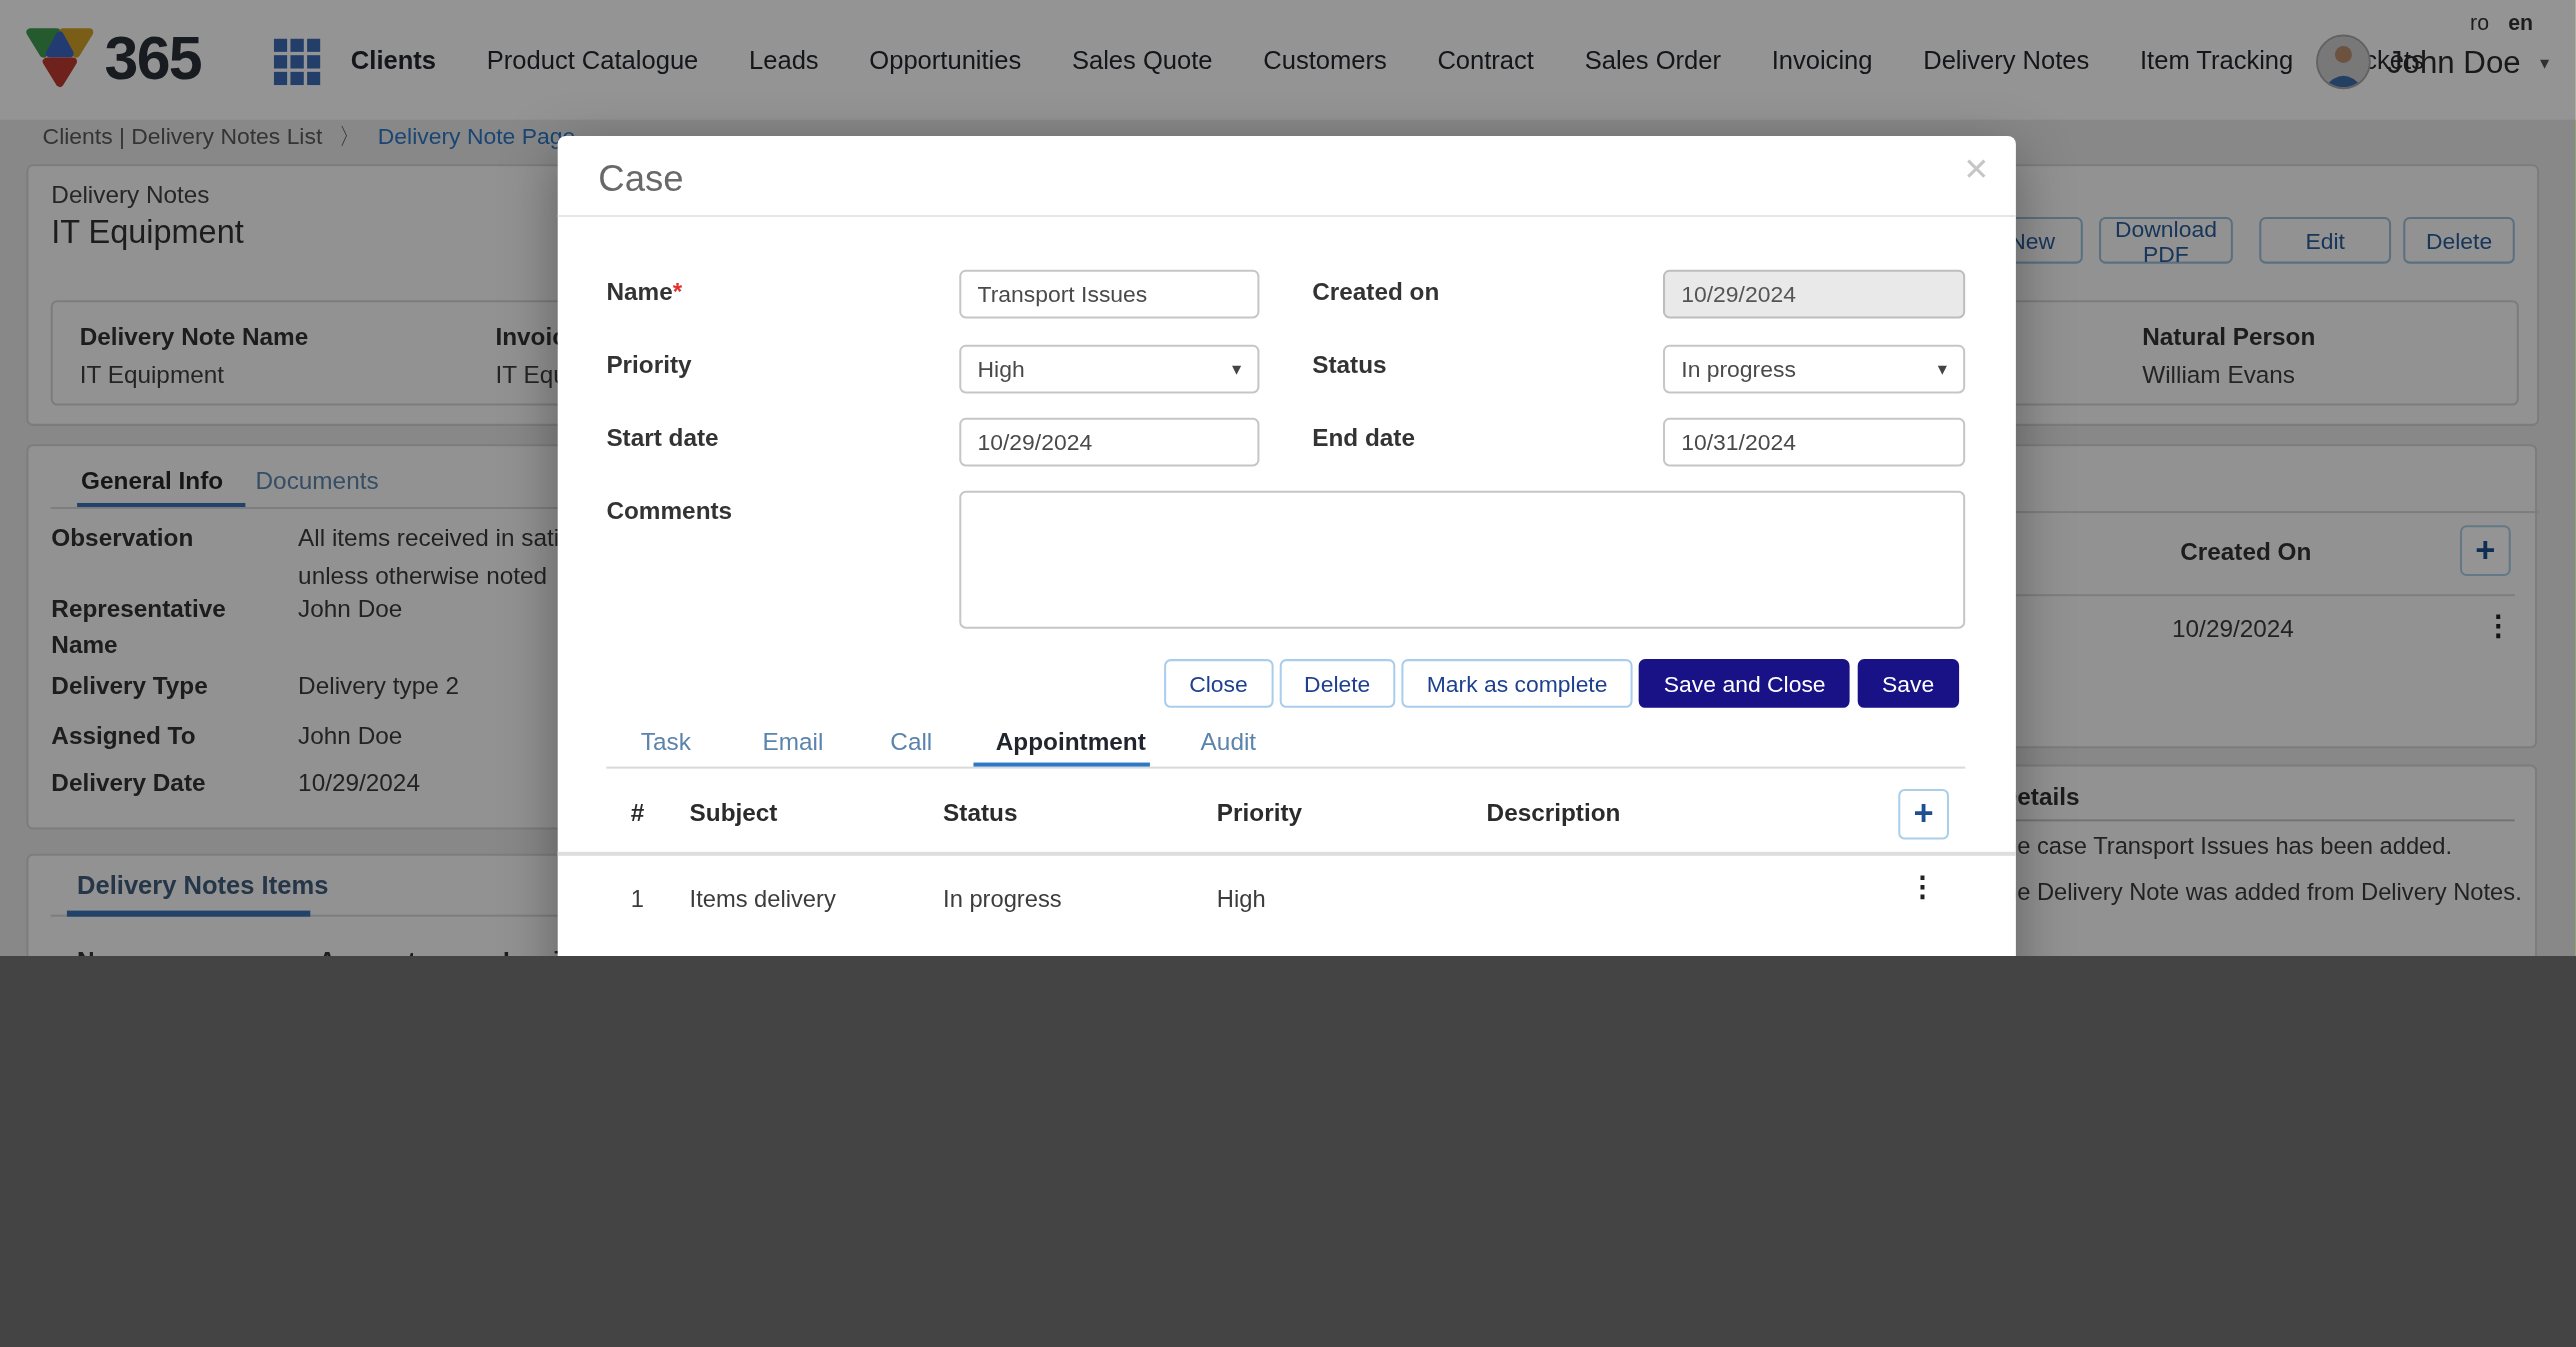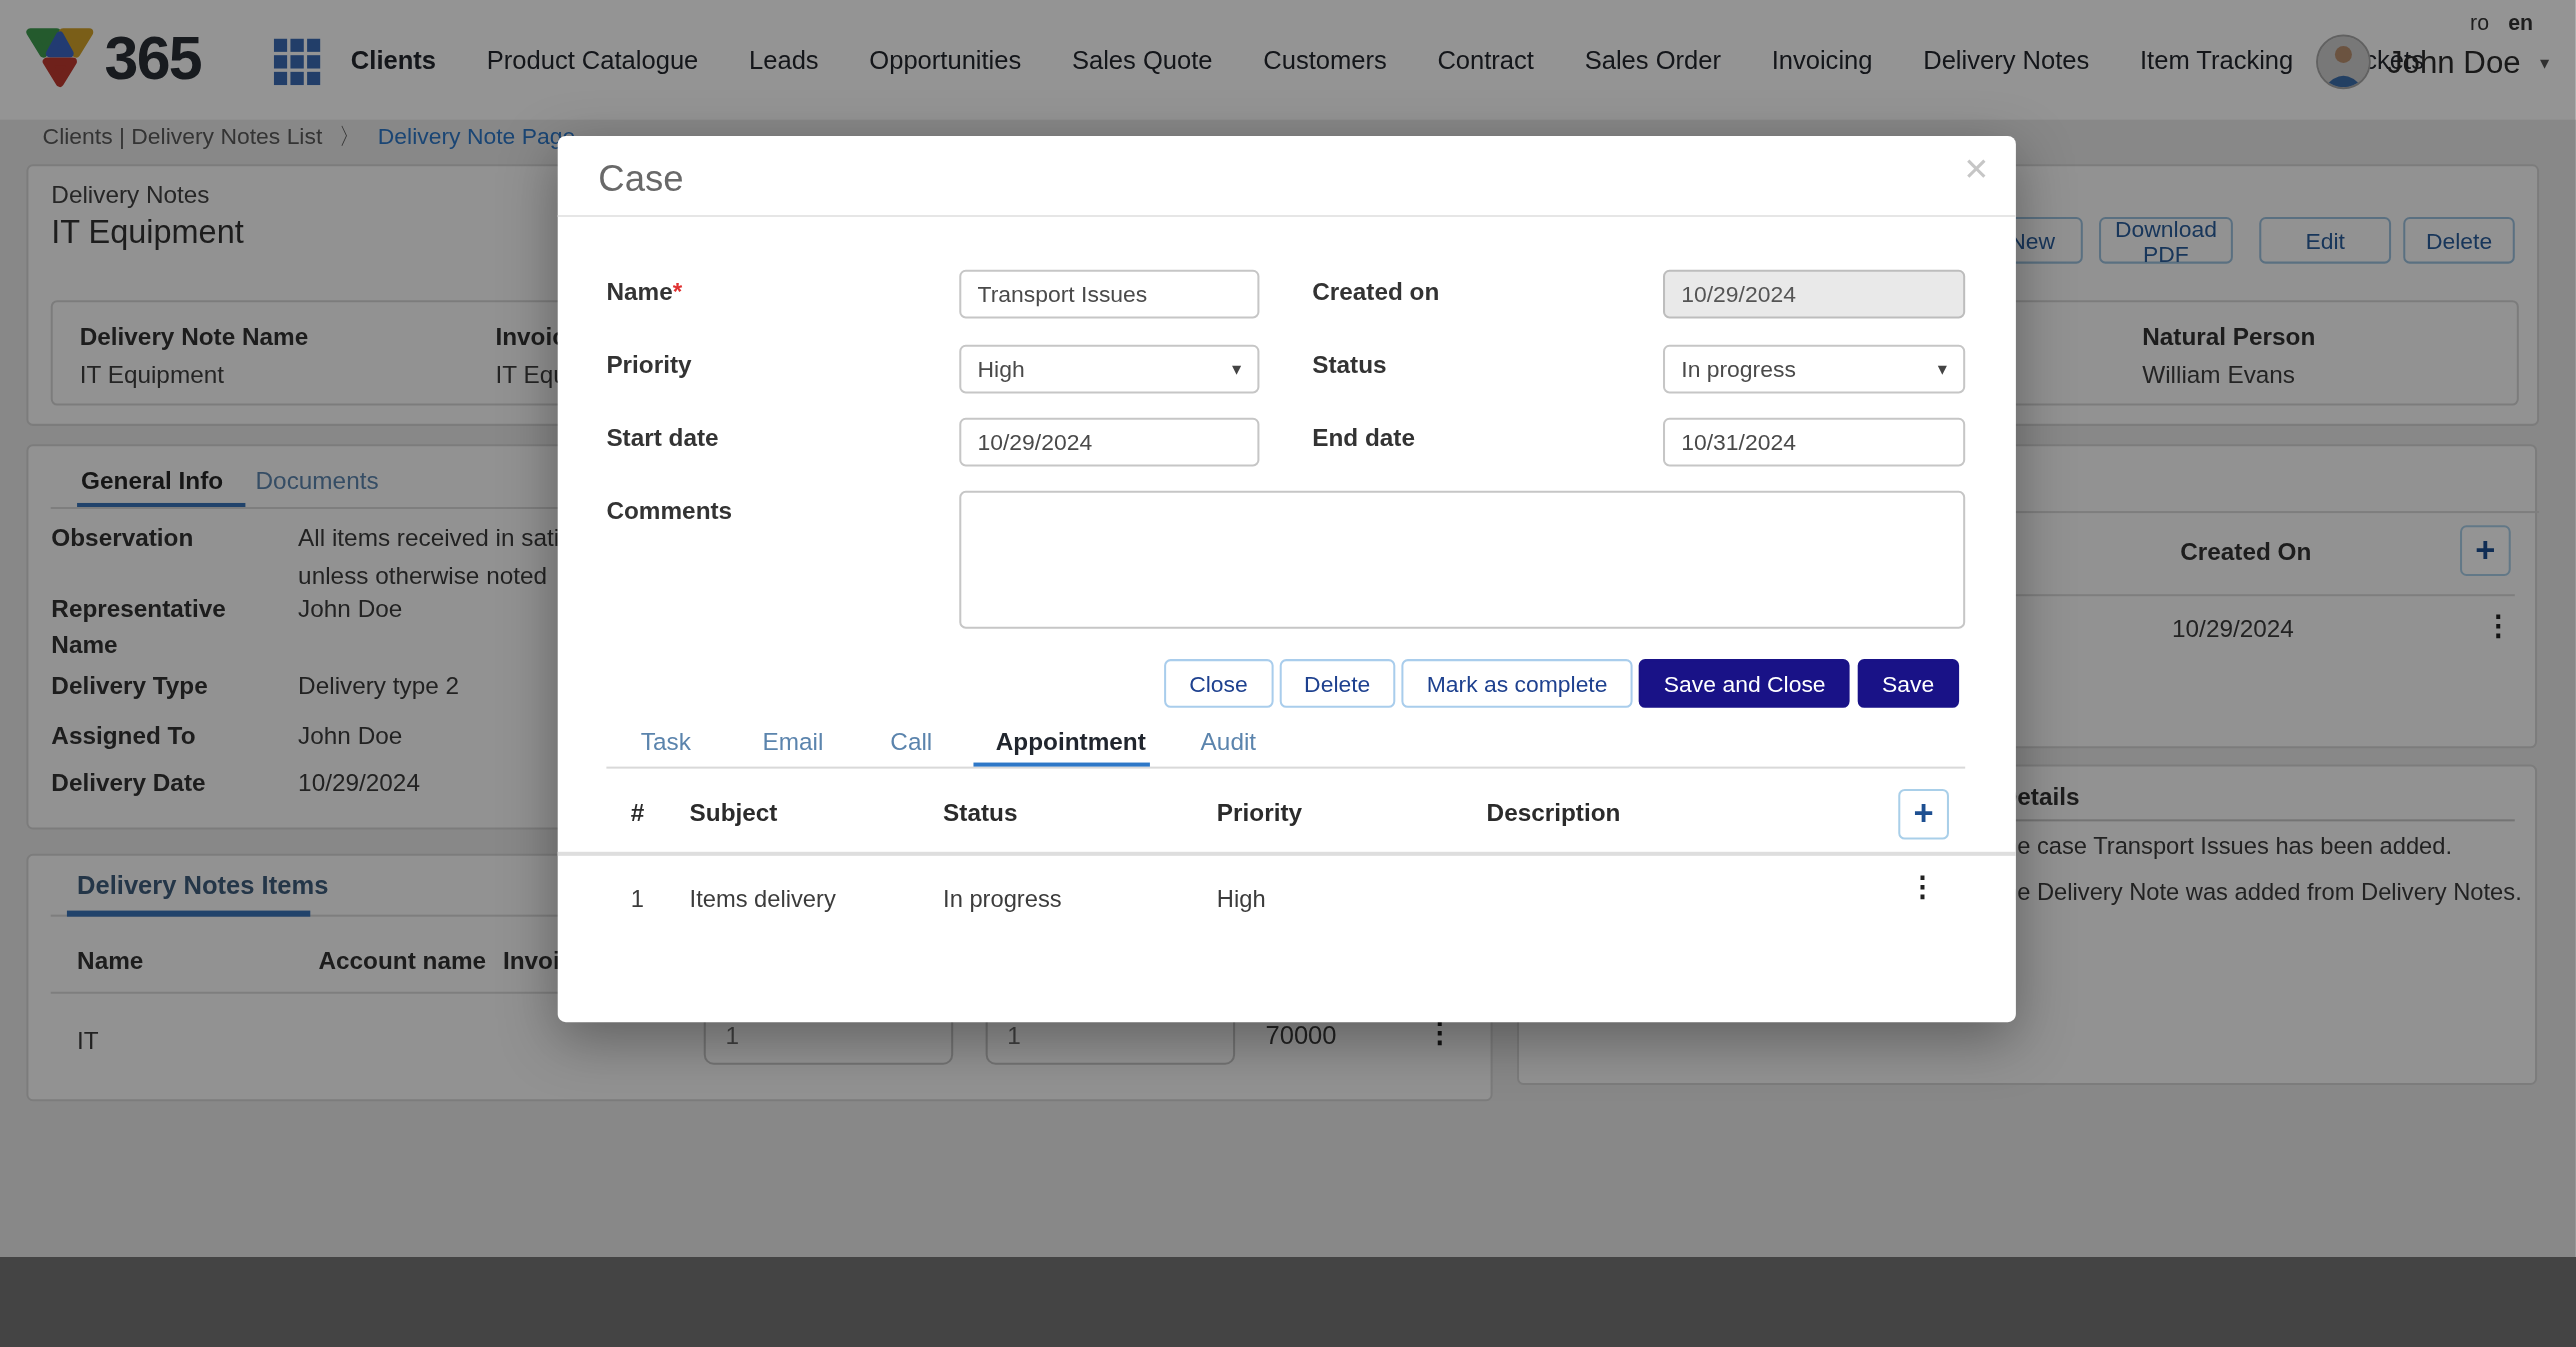--- a/index.html
+++ b/index.html
@@ -1,16 +1,16 @@
 <!DOCTYPE html>
 <html style="font-size:13px"><head>
 <meta charset="utf-8">
 <style>
   html,body{margin:0;padding:0;background:#444;}
-  .viewport{width:2576px;height:1257px;overflow:hidden;position:relative;background:#a3a3a3;}
+  .viewport{width:2576px;height:956px;overflow:hidden;position:relative;background:#84cc16;}
   .scale{width:1270px;height:664px;transform:scale(2.02806);transform-origin:0 0;position:relative;
          font-family:"Liberation Sans",sans-serif;background:#ebebeb;}
   
   .topbar{position:absolute;left:0;top:0;width:1270px;height:59px;background:#ffffff;}
   .logo-wrap{position:absolute;left:11.3px;top:10.5px;display:flex;align-items:center;}
   .brand{font-size:30px;font-weight:bold;color:#2a2f36;letter-spacing:-0.8px;margin-left:3.2px;}
   .grid-icon{position:absolute;left:135px;top:18.6px;}
   .nav{position:absolute;left:173px;top:0;height:59px;display:flex;align-items:center;gap:25px;}
   .nav-item{font-size:12.6px;color:#23272e;white-space:nowrap;cursor:pointer;}
   .nav-item.active{font-weight:bold;}

